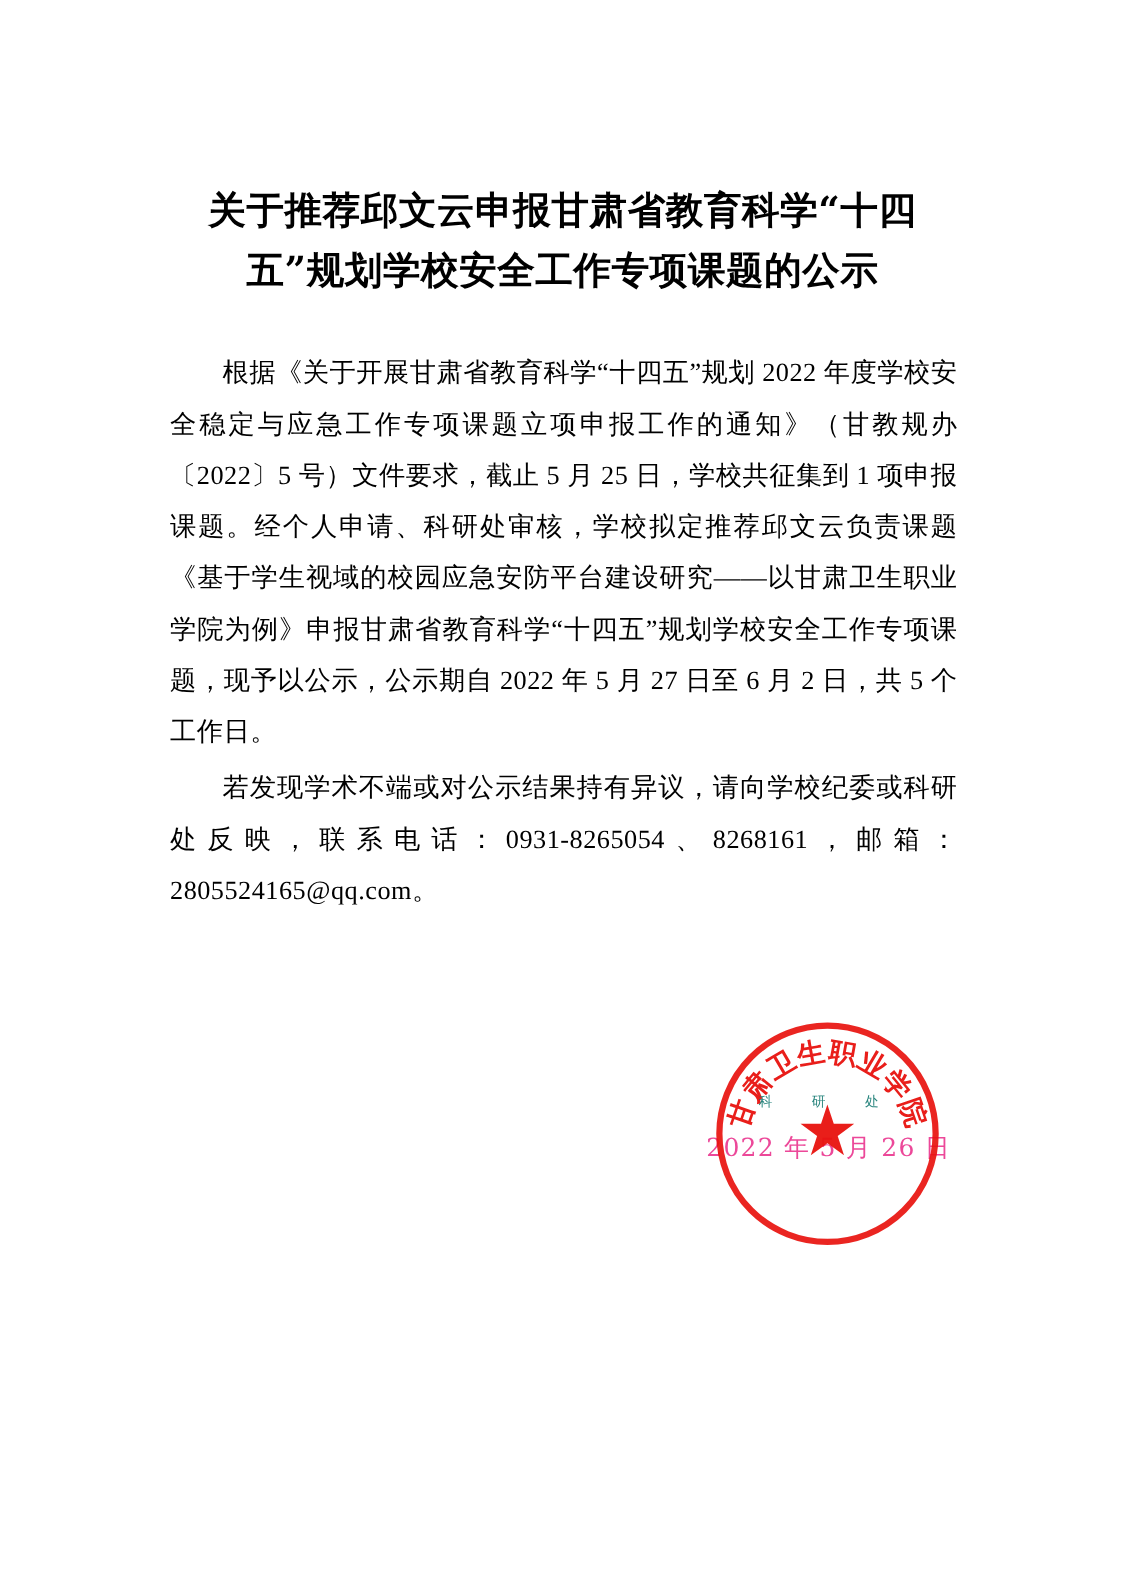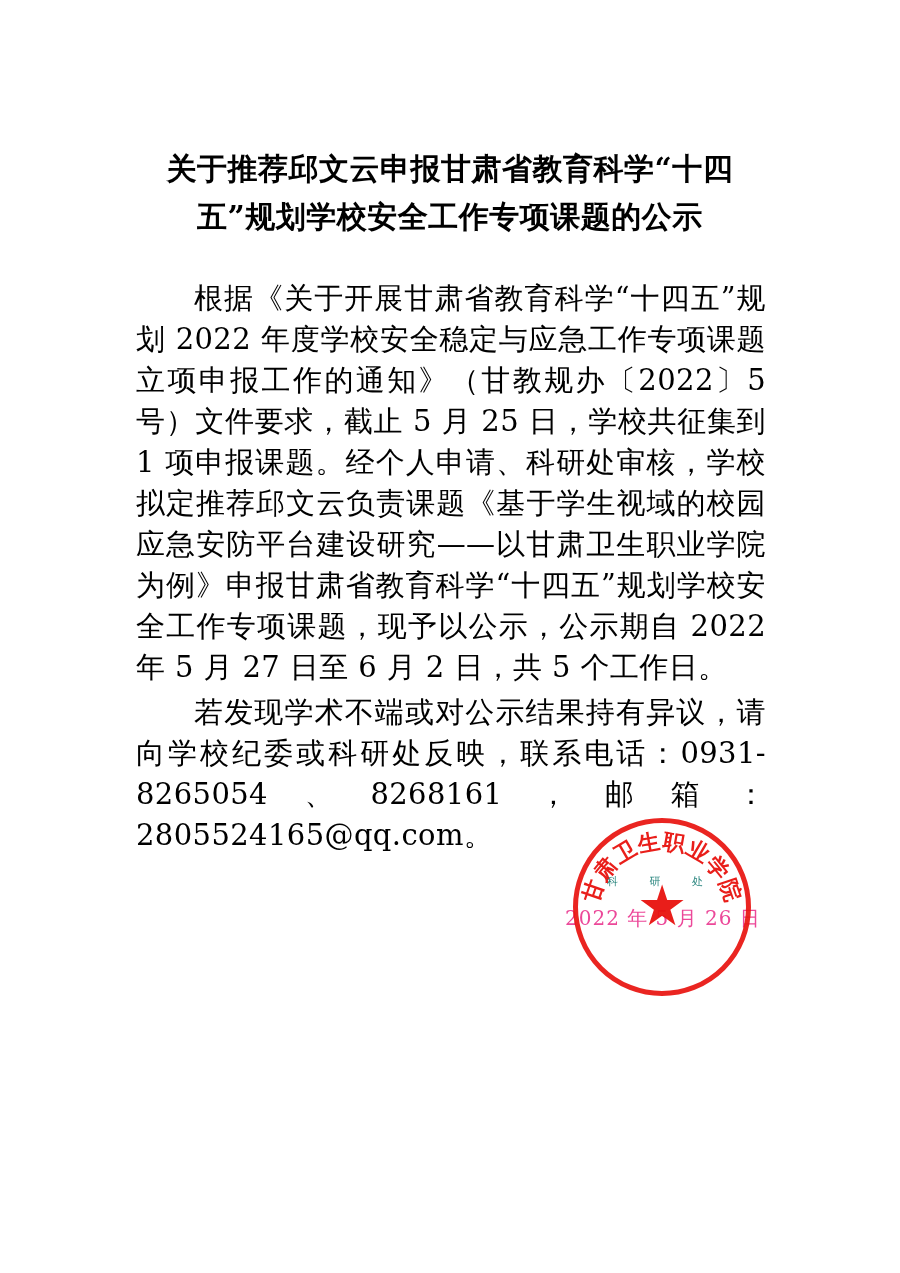--- a/index.html
+++ b/index.html
@@ -35,27 +35,28 @@
     letter-spacing: 0.5px;
     color: #000;
   }
   .body-text {
     position: absolute;
     left: 136px;
     top: 278px;
     width: 630px;
   }
   .para {
-    font-size: 29px;
+    font-size: 21px;
     line-height: 41px;
     text-align: justify;
     text-justify: inter-ideograph;
     text-indent: 2em;
     margin: 0 0 2px 0;
     letter-spacing: 0.4px;
+    font-family: Liberation Serif, serif;
   }
   .para.last {
     margin-top: 4px;
   }
   .sign-date {
     position: absolute;
     left: 565px;
     top: 905px;
     font-size: 20px;
     letter-spacing: 1px;

